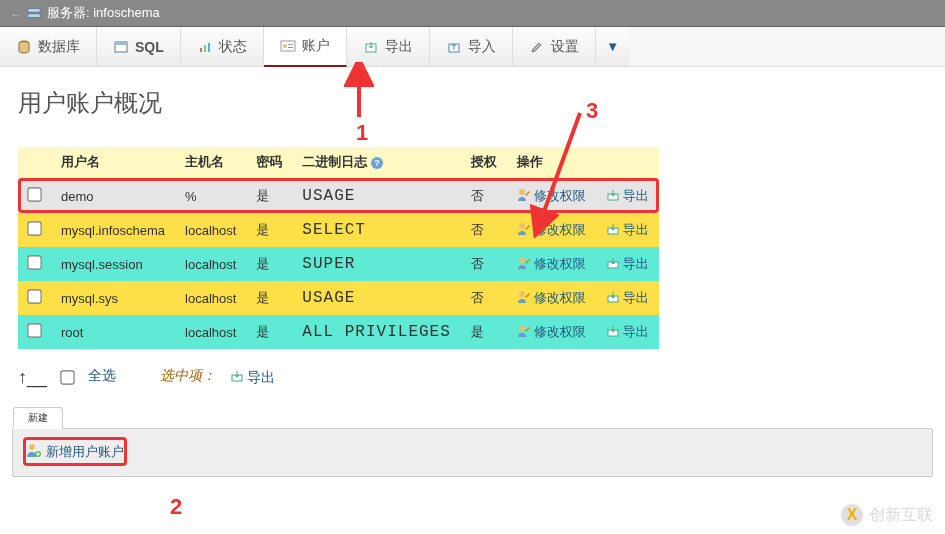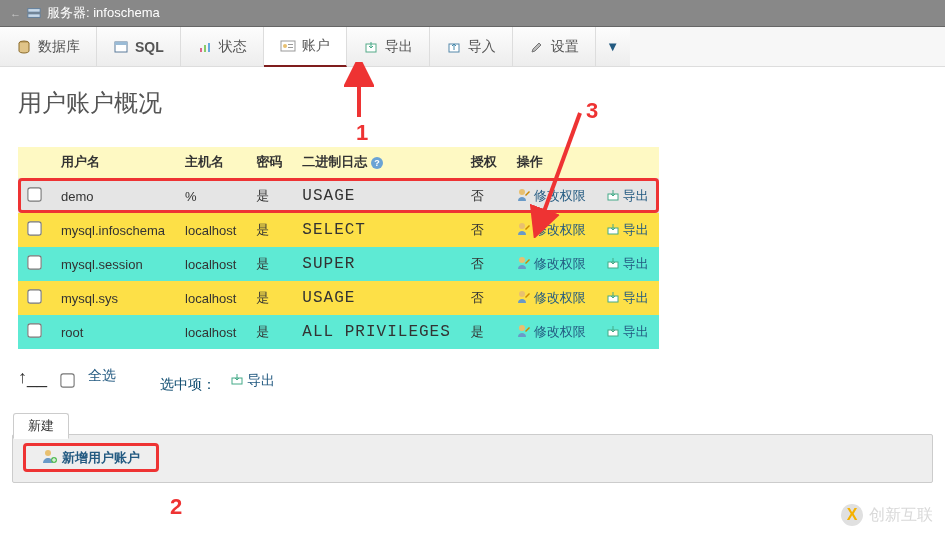--- a/index.html
+++ b/index.html
@@ -20,24 +20,24 @@
   table.users tr.rowe { background: #5eead4; }
   table.users tr.rowo { background: #fde047; }
   table.users tr.sel { background: #e5e5e5; }
   .mono { font-family: "Courier New", monospace; font-size: 16px; letter-spacing: 1px; }
   .link { color: #235a81; cursor: pointer; }
   .op { display: inline-flex; align-items: center; gap: 3px; }
   .help-ico { display:inline-block; width:12px; height:12px; border-radius:50%; background:#6aa3d5; color:#fff; font-size:9px; text-align:center; line-height:12px; }
   .row-hi { outline: 3px solid #e33; outline-offset: -3px; border-radius: 4px; }
   .below { padding: 10px 18px 4px 18px; display:flex; gap: 14px; font-size: 14px; }
   .below .arrow-up { font-size: 18px; }
-  .below .sel-label { color: #0c4a6e; margin-left: 30px; margin-top: 9px; }
+  .below .sel-label { font-style: italic; color: #a16207; margin-left: 30px; }
   .new-sec { margin: 14px 12px 0 12px; background: #eee; border: 1px solid #ccc; border-radius: 2px; padding: 8px 10px 10px 10px; position: relative; }
-  .new-tab { position: absolute; top: -22px; left: 0; background: #fff; border: 1px solid #ccc; border-bottom: 1px solid #fff; padding: 3px 14px; font-size: 13px; border-radius: 3px 3px 0 0; }
-  .new-link-box { display:inline-flex; align-items:center; gap:4px; padding: 2px 16px; font-weight: bold; }
+  .new-tab { position: absolute; top: -22px; left: 0; background: #fff; border: 1px solid #ccc; border-bottom: 1px solid #fff; padding: 3px 14px; font-size: 10px; border-radius: 3px 3px 0 0; }
+  .new-link-box { display:inline-flex; align-items:center; gap:4px; padding: 2px 0; }
   .hi-box { border: 3px solid #e33; border-radius: 4px; }
   .annot { position:absolute; color:#e33; font-size:22px; font-weight: 600; pointer-events:none; }
   svg.arrowsvg { position: absolute; pointer-events: none; }
   .watermark { position: absolute; right: 12px; bottom: 8px; color: #d9d9d9; font-size: 16px; display:flex; align-items:center; gap:6px; }
   .watermark .logo { width: 22px; height: 22px; border-radius: 50%; background: #e0e0e0; display:inline-flex; align-items:center; justify-content:center; color:#f5b100; font-weight:bold; }
   input[type=checkbox]{ transform: scale(1.1); }
 </style>
 </head>
 <body>
 

